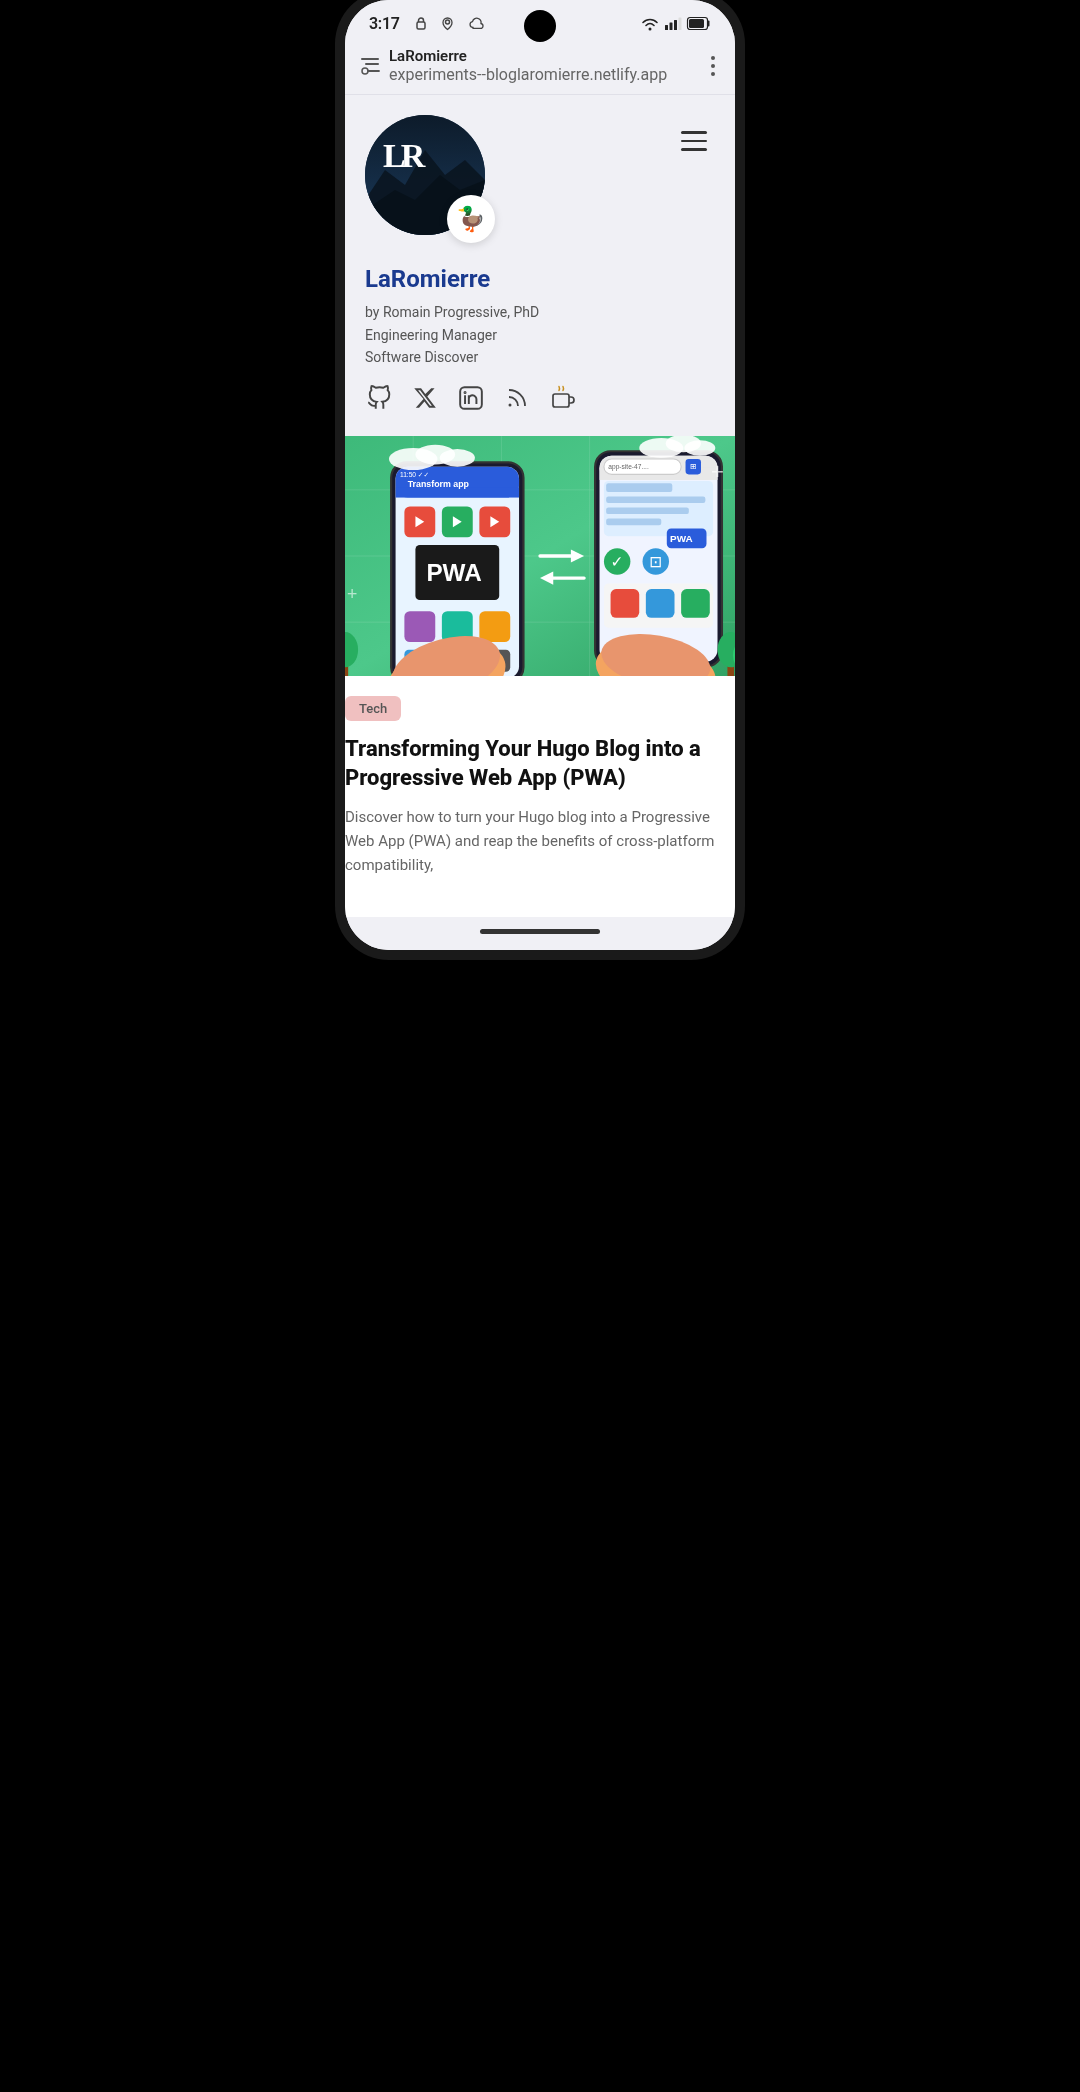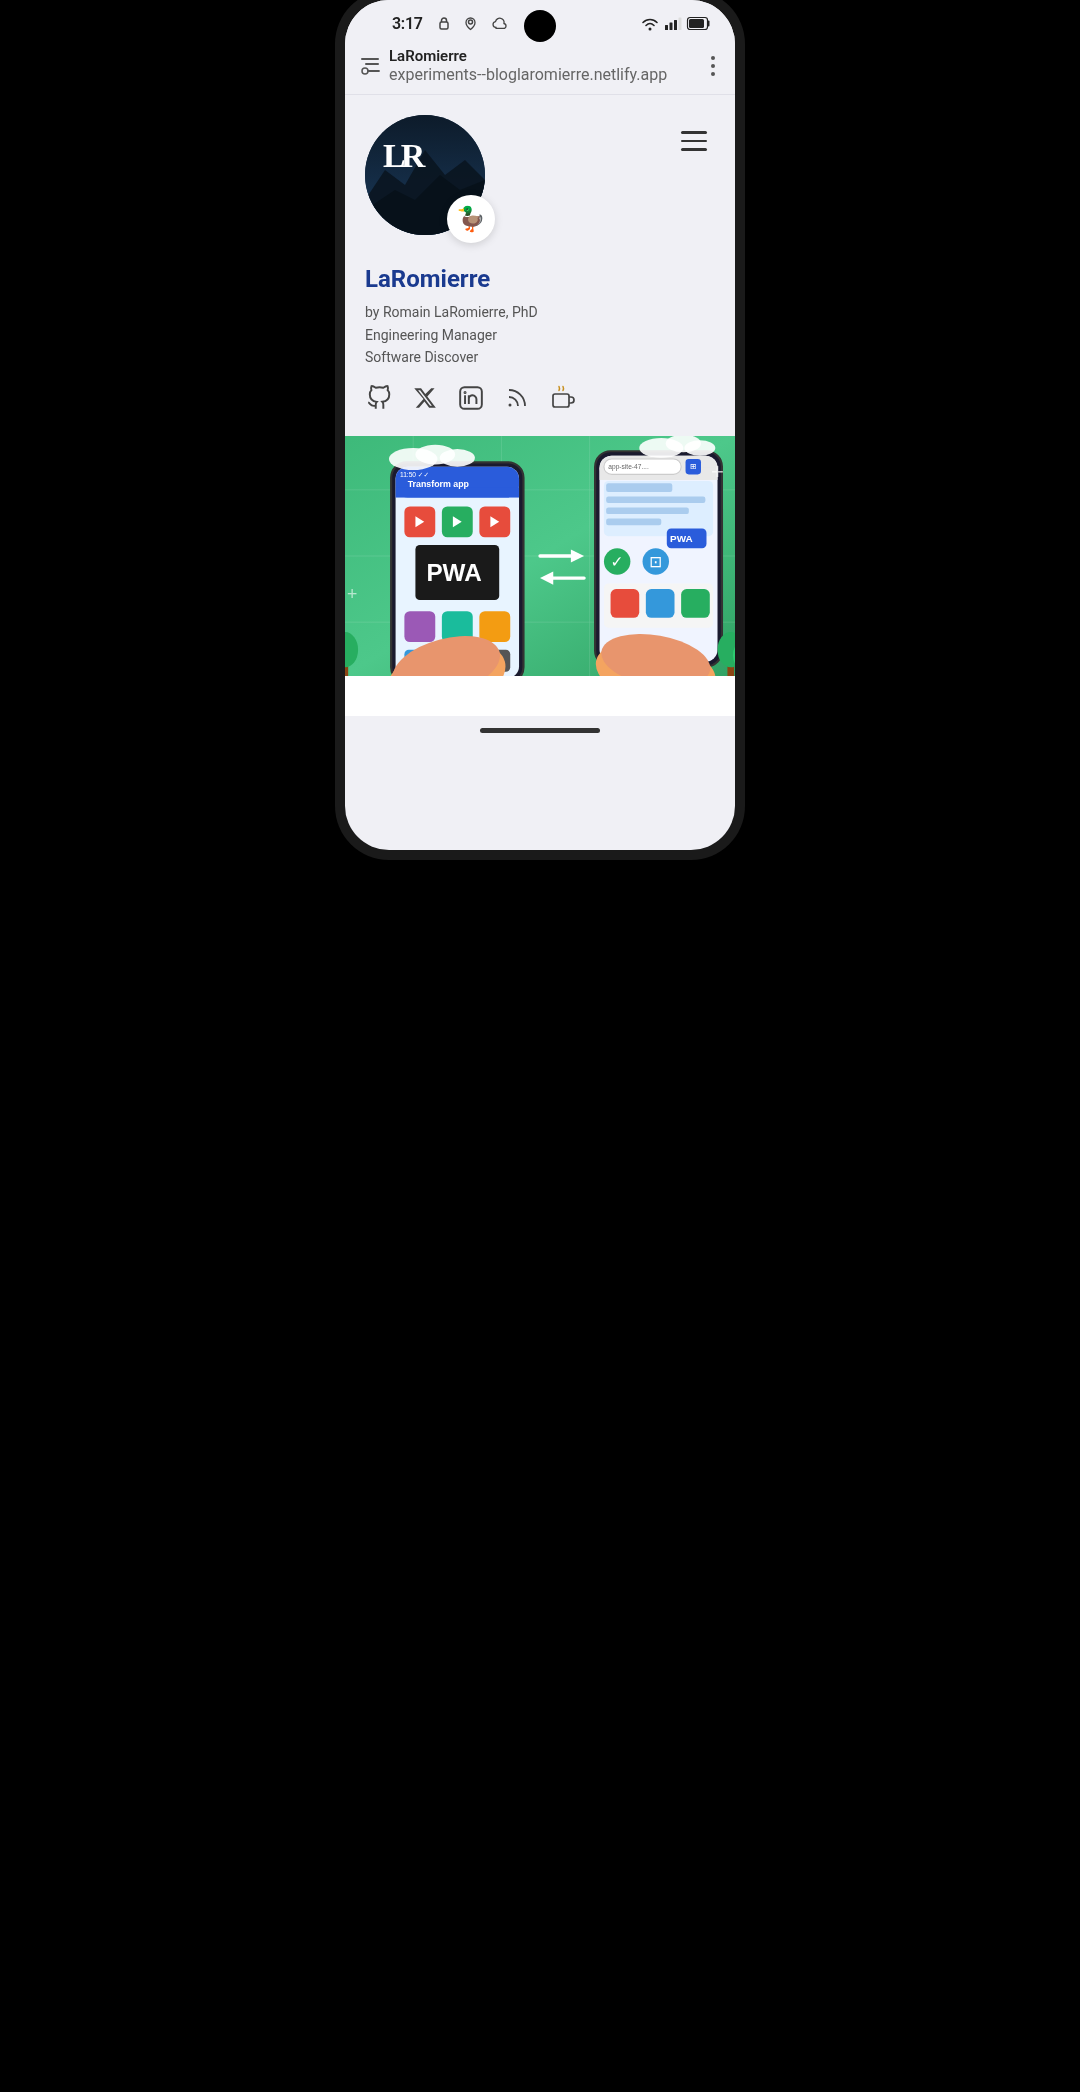--- a/index.html
+++ b/index.html
@@ -38,21 +38,20 @@
       font-size: 16px;
       font-weight: 600;
       color: #222;
       letter-spacing: -0.3px;
     }
 
     .status-left {
       display: flex;
       align-items: center;
       gap: 16px;
-      margin-left: 23px;
     }
 
     .camera-cutout {
       position: absolute;
       left: 50%;
       transform: translateX(-50%);
       top: 10px;
       width: 32px;
       height: 32px;
       background: #000;
@@ -396,21 +395,21 @@
       <div class="hamburger-menu">
         <div class="hamburger-line"></div>
         <div class="hamburger-line"></div>
         <div class="hamburger-line"></div>
       </div>
     </div>
 
     <div class="blog-info">
       <div class="blog-name">LaRomierre</div>
       <div class="blog-description">
-        <span>by Romain LaRomierre, PhD</span><br>
+        <span>by Romain Progressive, PhD</span><br>
         <span>Engineering Manager</span><br>
         <span>Software Discover</span>
       </div>
     </div>
 
     <div class="social-icons">
 
       <div class="social-icon">
         <svg width="26" height="26" viewBox="0 0 24 24" fill="none" stroke="#444" stroke-width="1.8">
           <path d="M9 19c-5 1.5-5-2.5-7-3m14 6v-3.87a3.37 3.37 0 00-.94-2.61c3.14-.35 6.44-1.54 6.44-7A5.44 5.44 0 0020 4.77 5.07 5.07 0 0019.91 1S18.73.65 16 2.48a13.38 13.38 0 00-7 0C6.27.65 5.09 1 5.09 1A5.07 5.07 0 005 4.77a5.44 5.44 0 00-1.5 3.78c0 5.42 3.3 6.61 6.44 7A3.37 3.37 0 009 18.13V22"></path>
@@ -581,20 +580,25 @@
           <rect x="15" y="60" width="6" height="30" rx="2" fill="#8B4513"></rect>
           <ellipse cx="18" cy="55" rx="12" ry="16" fill="#27ae60"></ellipse>
           <ellipse cx="28" cy="60" rx="8" ry="12" fill="#2ecc71"></ellipse>
         </g>
 
         <text x="350" y="50" font-family="Arial" font-size="20" fill="white" opacity="0.7">+</text>
         <text x="20" y="160" font-family="Arial" font-size="16" fill="white" opacity="0.6">+</text>
       </svg>
     </div>
 
+    <div class="article-body">
+      <div class="article-tag">Tech</div>
+      <div class="article-title">Transforming Your Hugo Blog into a Progressive Web App (PWA)</div>
+      <div class="article-excerpt">Discover how to turn your Hugo blog into a Progressive Web App (PWA) and reap the benefits of cross-platform compatibility,</div>
+    </div>
 
     <div style="height: 40px;"></div>
   </div>
 
   <div class="home-indicator">
     <div class="home-bar"></div>
   </div>
 
 </div>
 

